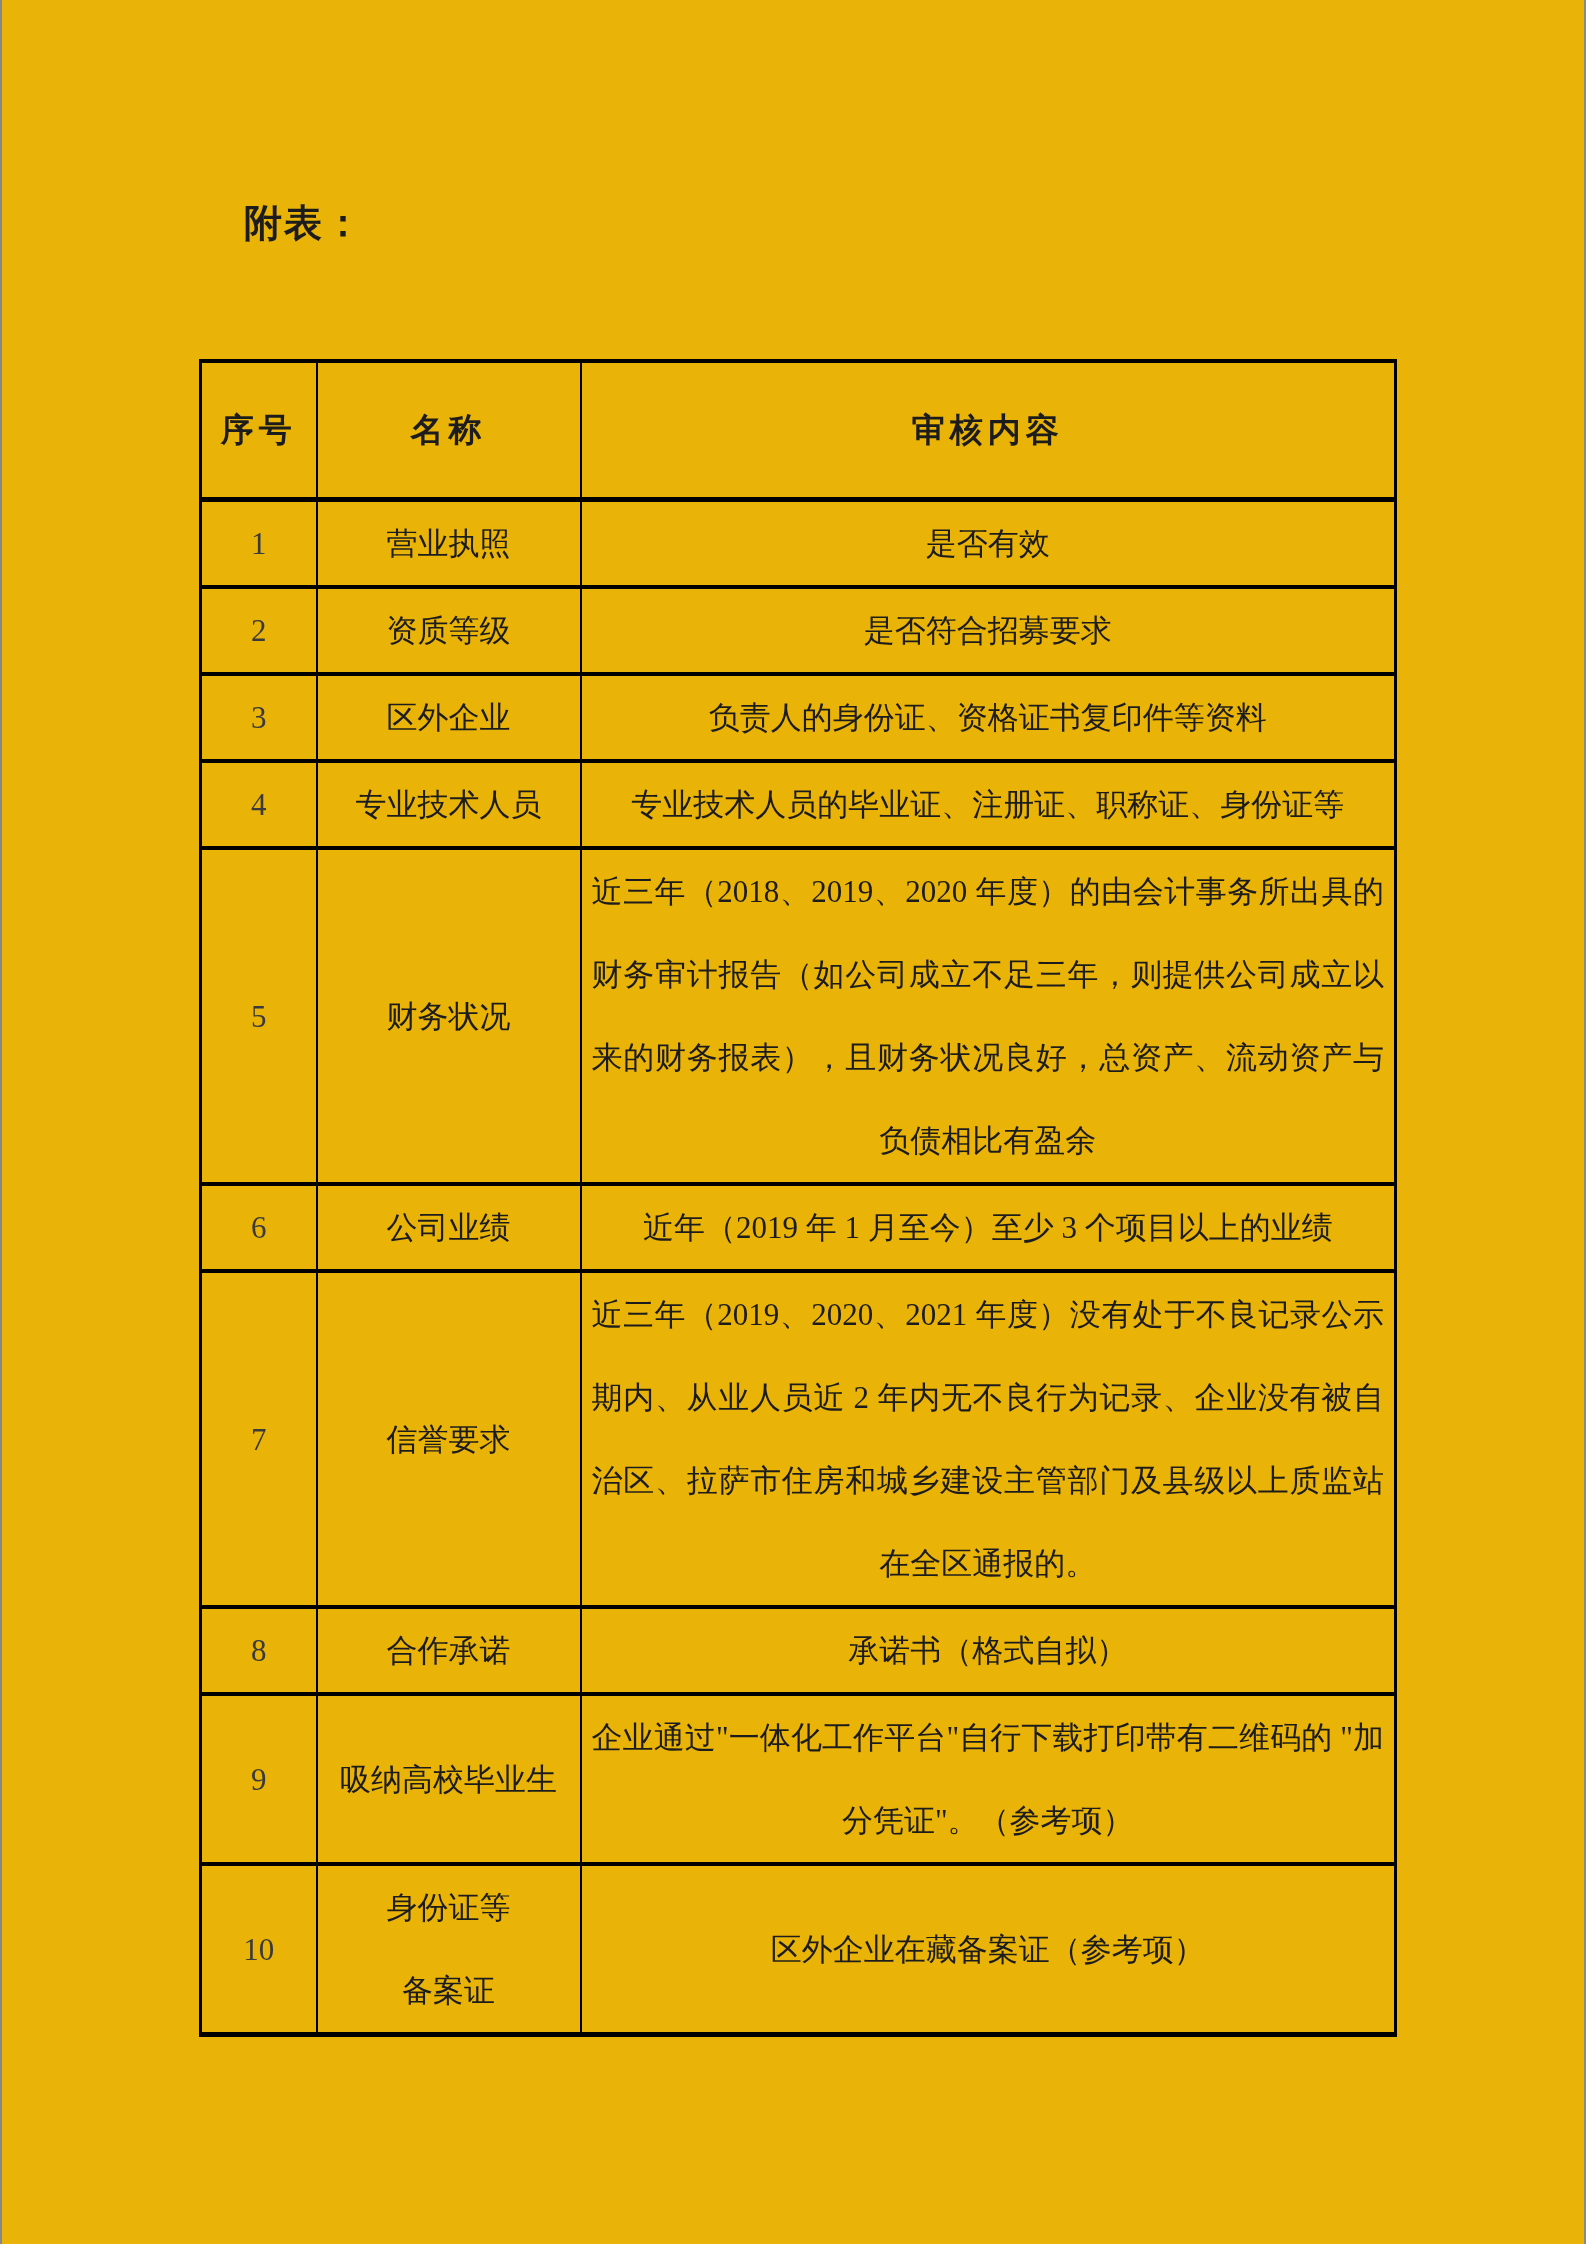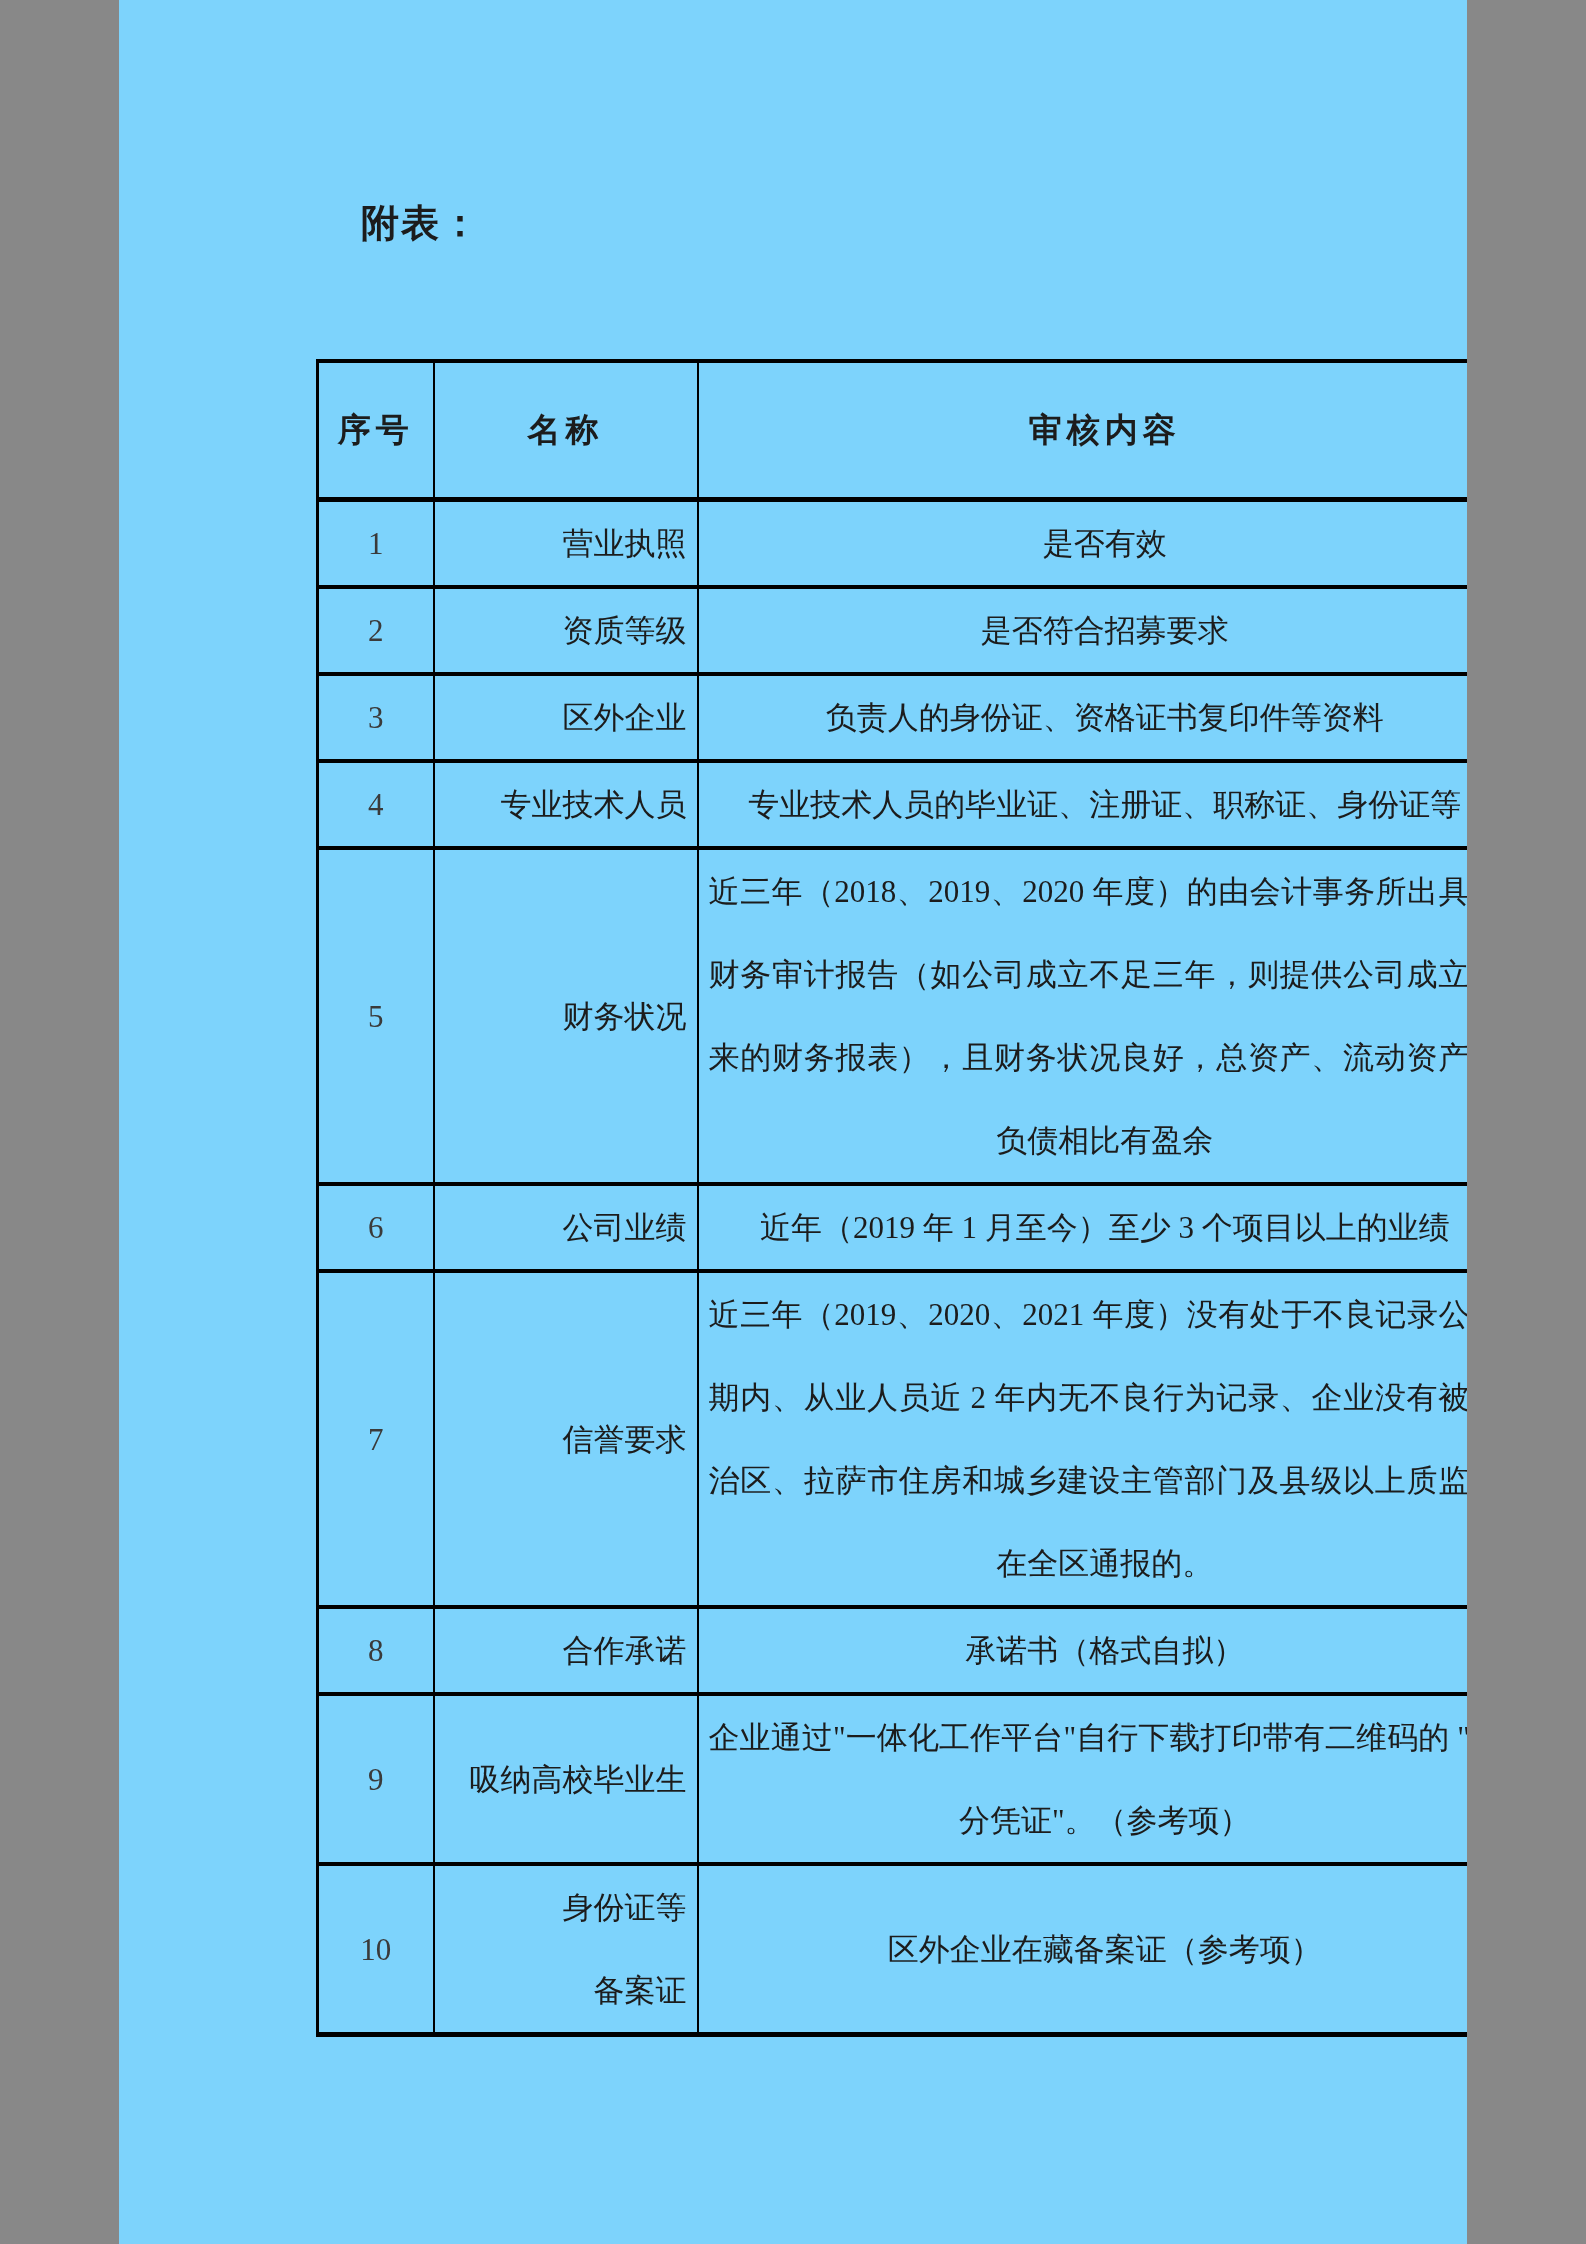--- a/index.html
+++ b/index.html
@@ -1,21 +1,21 @@
 <!DOCTYPE html>
 <html><head>
 <meta charset="utf-8">
 <style>
   html, body { margin: 0; padding: 0; background: #888; }
   .page {
     position: relative;
-    width: 1348px;
+    width: 1582px;
     height: 2244px;
     margin: 0 auto;
-    background: #7dd3fc;
+    background: #eab308;
     font-family: "Liberation Serif", serif;
     color: #1c1c1c;
     overflow: hidden;
   }
   .annex {
     position: absolute;
     left: 242px;
     top: 203px;
     font-size: 38px;
     font-weight: bold;
@@ -61,21 +61,21 @@
     letter-spacing: 5px;
     text-align: center;
     border-bottom-width: 5px;
   }
   td.no {
     text-align: center;
     font-size: 30px;
     color: #3a3a3a;
   }
   td.name {
-    text-align: right;
+    text-align: center;
     white-space: pre-line;
     line-height: 84px;
   }
   td.content { text-align: center; }
   td.content.just {
     text-align: justify;
     text-align-last: center;
   }
   tr.rh-hdr  { height: 134px; }
   tr.rh-s    { height: 85px; }

